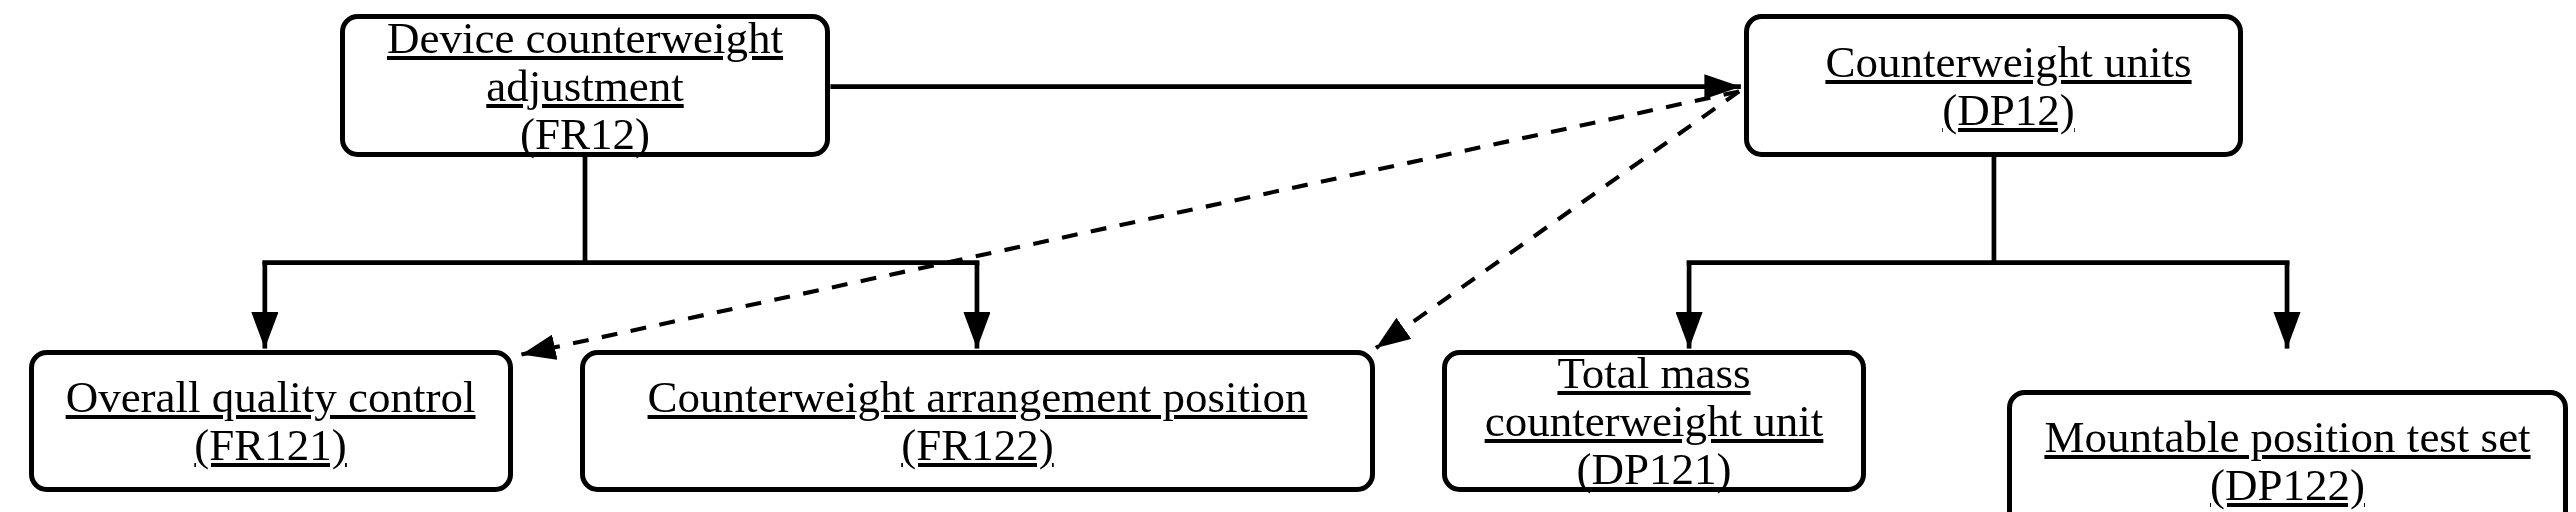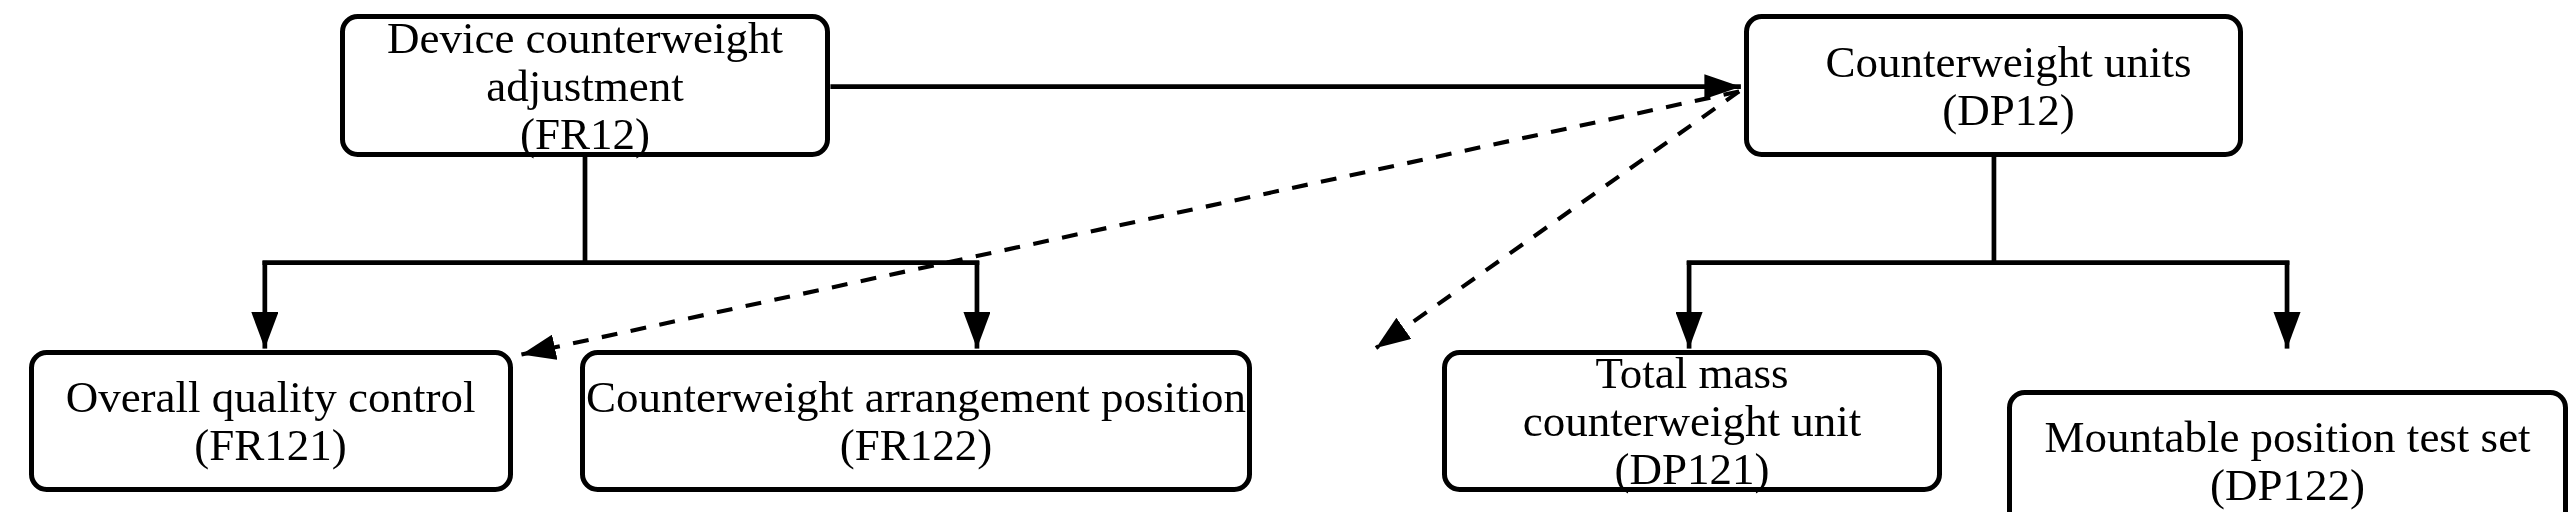--- a/index.html
+++ b/index.html
@@ -26,20 +26,21 @@
     align-items: center;
     justify-content: center;
     text-align: center;
     color: #000000;
     font-size: 45px;
     line-height: 48px;
   }
   .node .label {
     white-space: pre;
     display: block;
+    text-decoration: underline;
   }
   .edge-solid { stroke: #000000; stroke-width: 8; fill: none; }
   .edge-dashed { stroke: #000000; stroke-width: 7; fill: none; stroke-dasharray: 27 23; }
   .arrowhead-fill { fill: #000000; }
 </style>
 </head>
 <body>
 
 <div id="canvas">
 
@@ -81,26 +82,26 @@
   <div class="node" style="left:1744px; top:14px; width:499px; height:143px;padding-left:30px;">
     <span class="label">Counterweight units
 (DP12)</span>
   </div>
 
   <div class="node" style="left:20.6px; top:350px; width:484px; height:142px;margin-left:8px;">
     <span class="label">Overall quality control
 (FR121)</span>
   </div>
 
-  <div class="node" style="left:580px; top:350px; width:672px; height:142px;">
+  <div class="node" style="left:580px; top:350px; width:795px; height:142px;">
     <span class="label">Counterweight arrangement position
 (FR122)</span>
   </div>
 
-  <div class="node" style="left:1442px; top:350px; width:500px; height:142px;">
+  <div class="node" style="left:1442px; top:350px; width:424px; height:142px;">
     <span class="label">Total mass
 counterweight unit
 (DP121)</span>
   </div>
 
   <div class="node" style="left:2007px; top:350px; width:561px; height:142px;margin-top:40px;">
     <span class="label">Mountable position test set
 (DP122)</span>
   </div>
 

